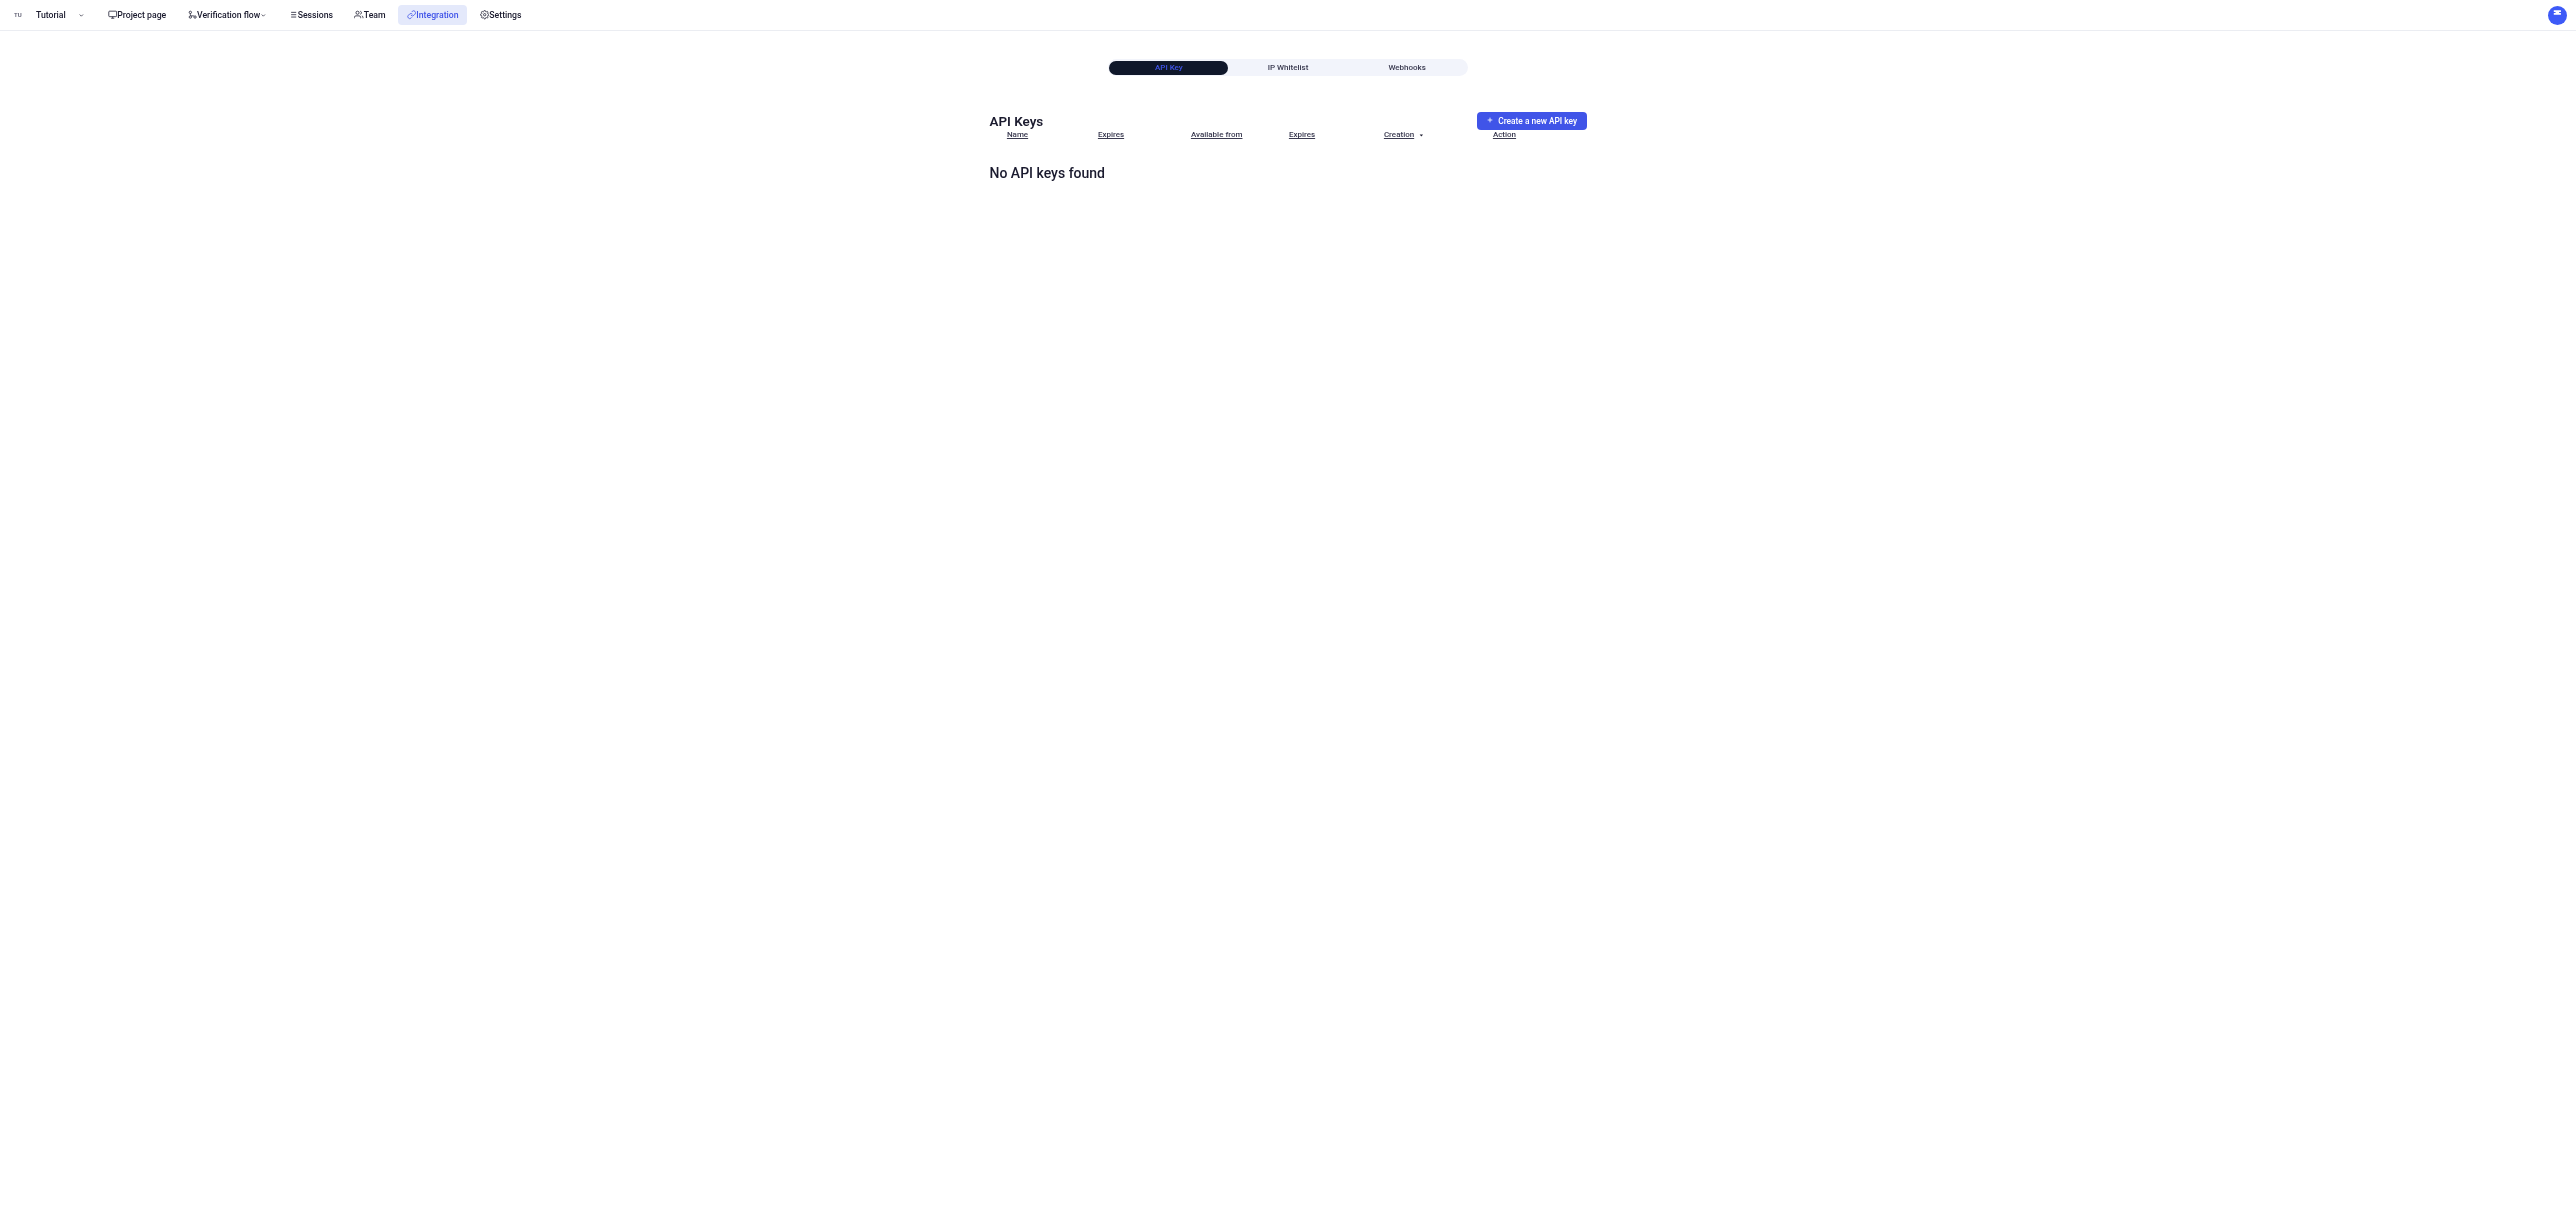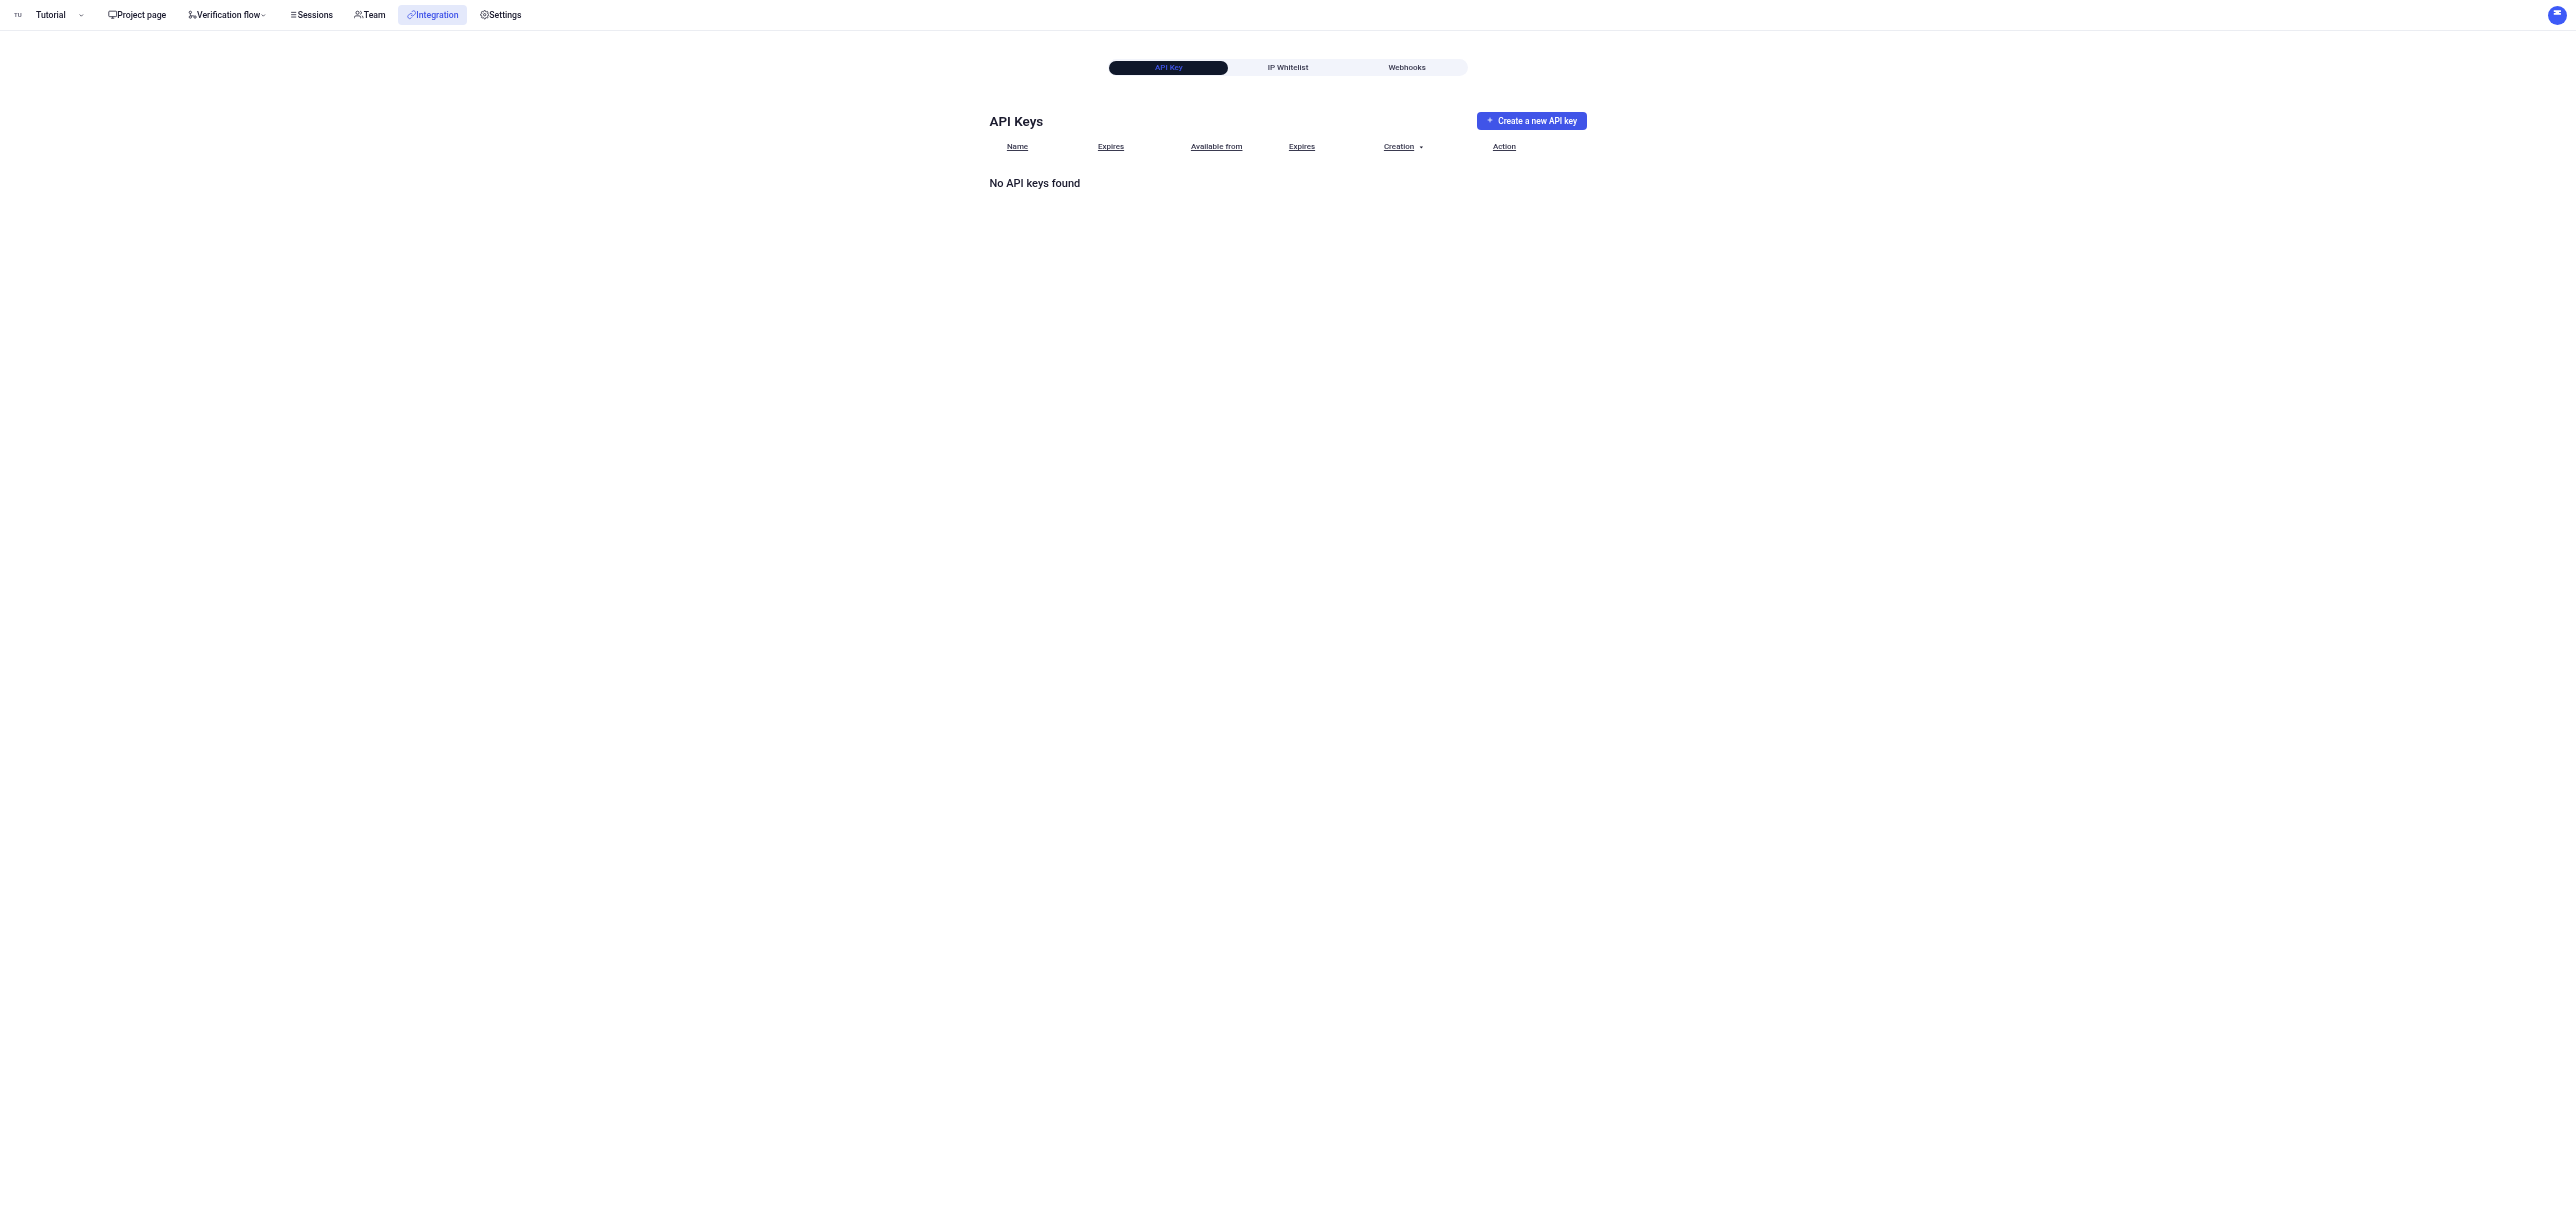--- a/index.html
+++ b/index.html
@@ -116,21 +116,21 @@
       color: #4054e8;
     }
     .page-body {
       width: 597px;
       margin-top: 36px;
     }
     .page-header {
       display: flex;
       align-items: center;
       justify-content: space-between;
-      margin-bottom: 12px;
+      margin-bottom: 0;
     }
     .page-title {
       font-size: 13.4px;
       font-weight: 600;
       color: #1a1a2e;
     }
     .primary-btn {
       display: flex;
       align-items: center;
       gap: 4px;
@@ -158,21 +158,21 @@
     .th-expires { width: 95px; }
     .th-creation { width: 109px; text-align: right; }
     .th-action { flex: 1; }
     .sort-icon {
       width: 6.7px;
       height: 6.7px;
       display: inline-flex;
     }
     .empty-state {
       margin-top: 25.5px;
-      font-size: 11px;
+      font-size: 14px;
       font-weight: 500;
       color: #1a1a2e;
     }
   </style>
 </head>
 <body>
 
 <header class="topnav">
   <div class="project-selector">
     <span class="project-badge">TU</span>

